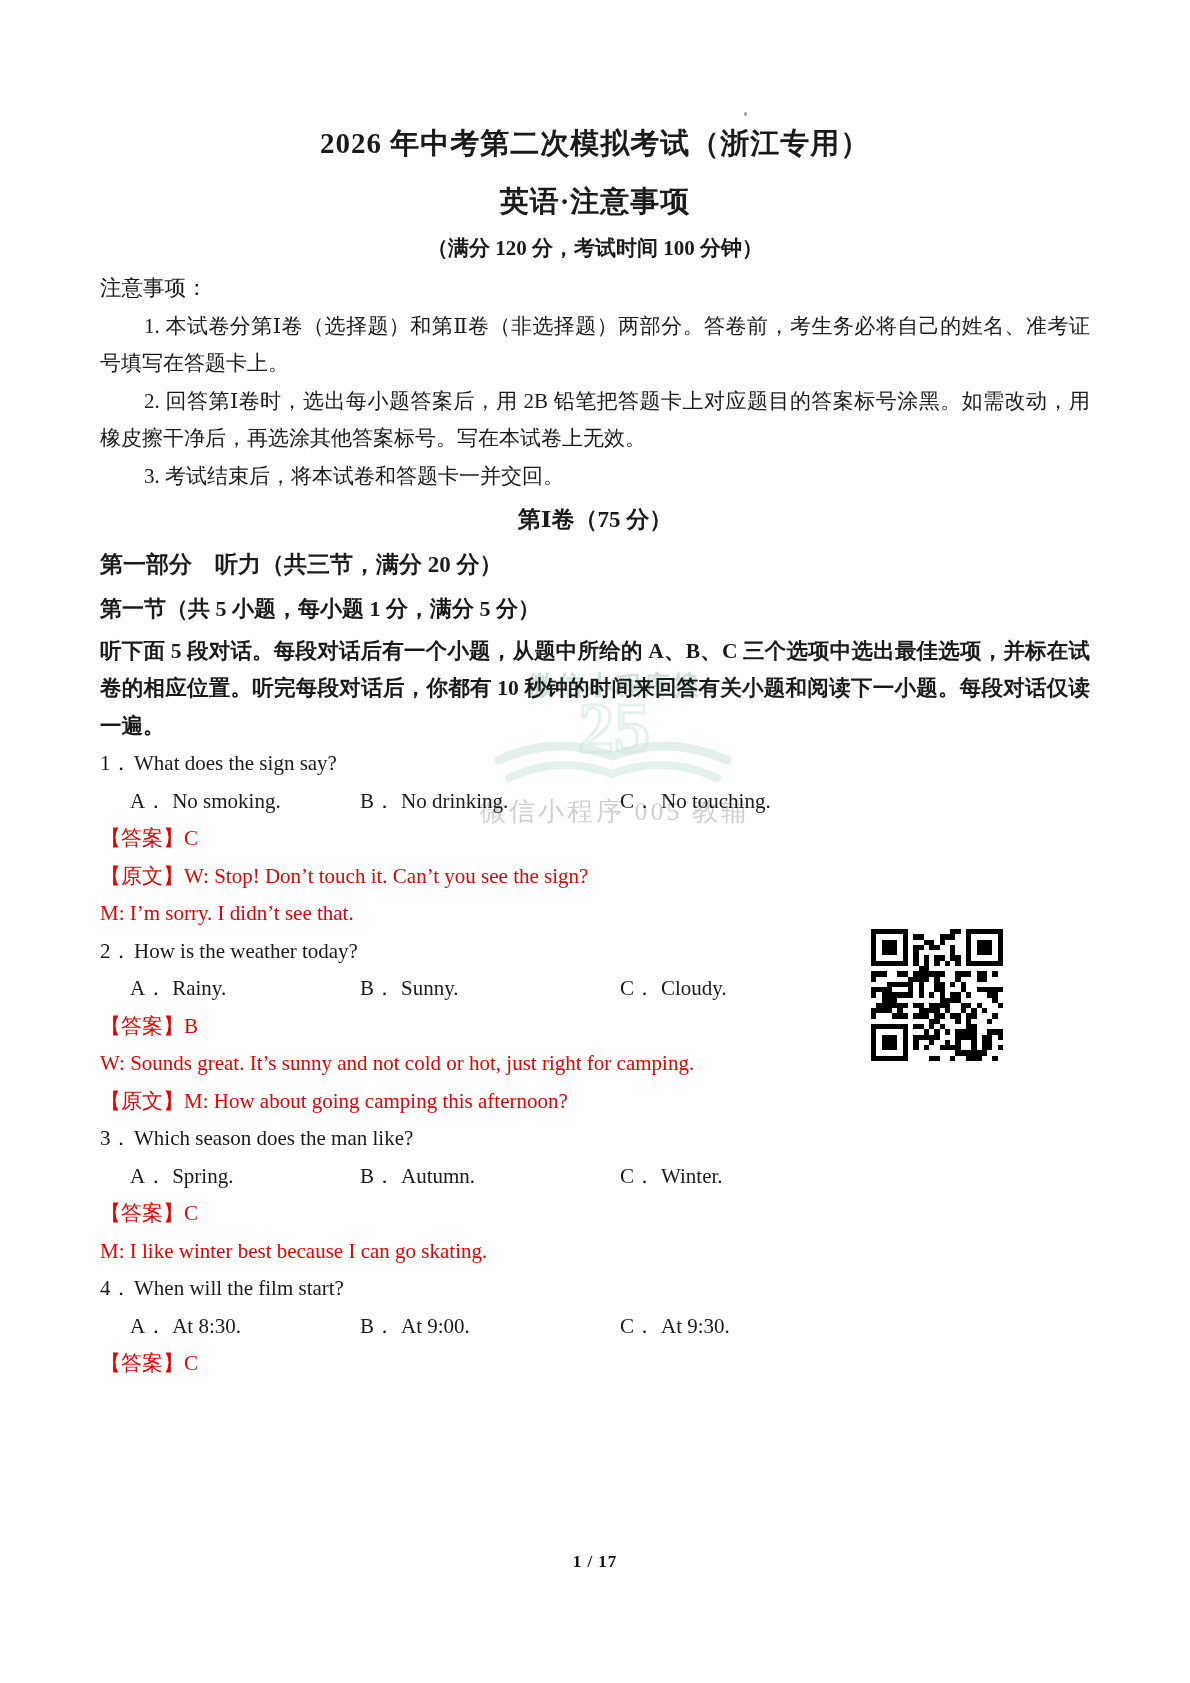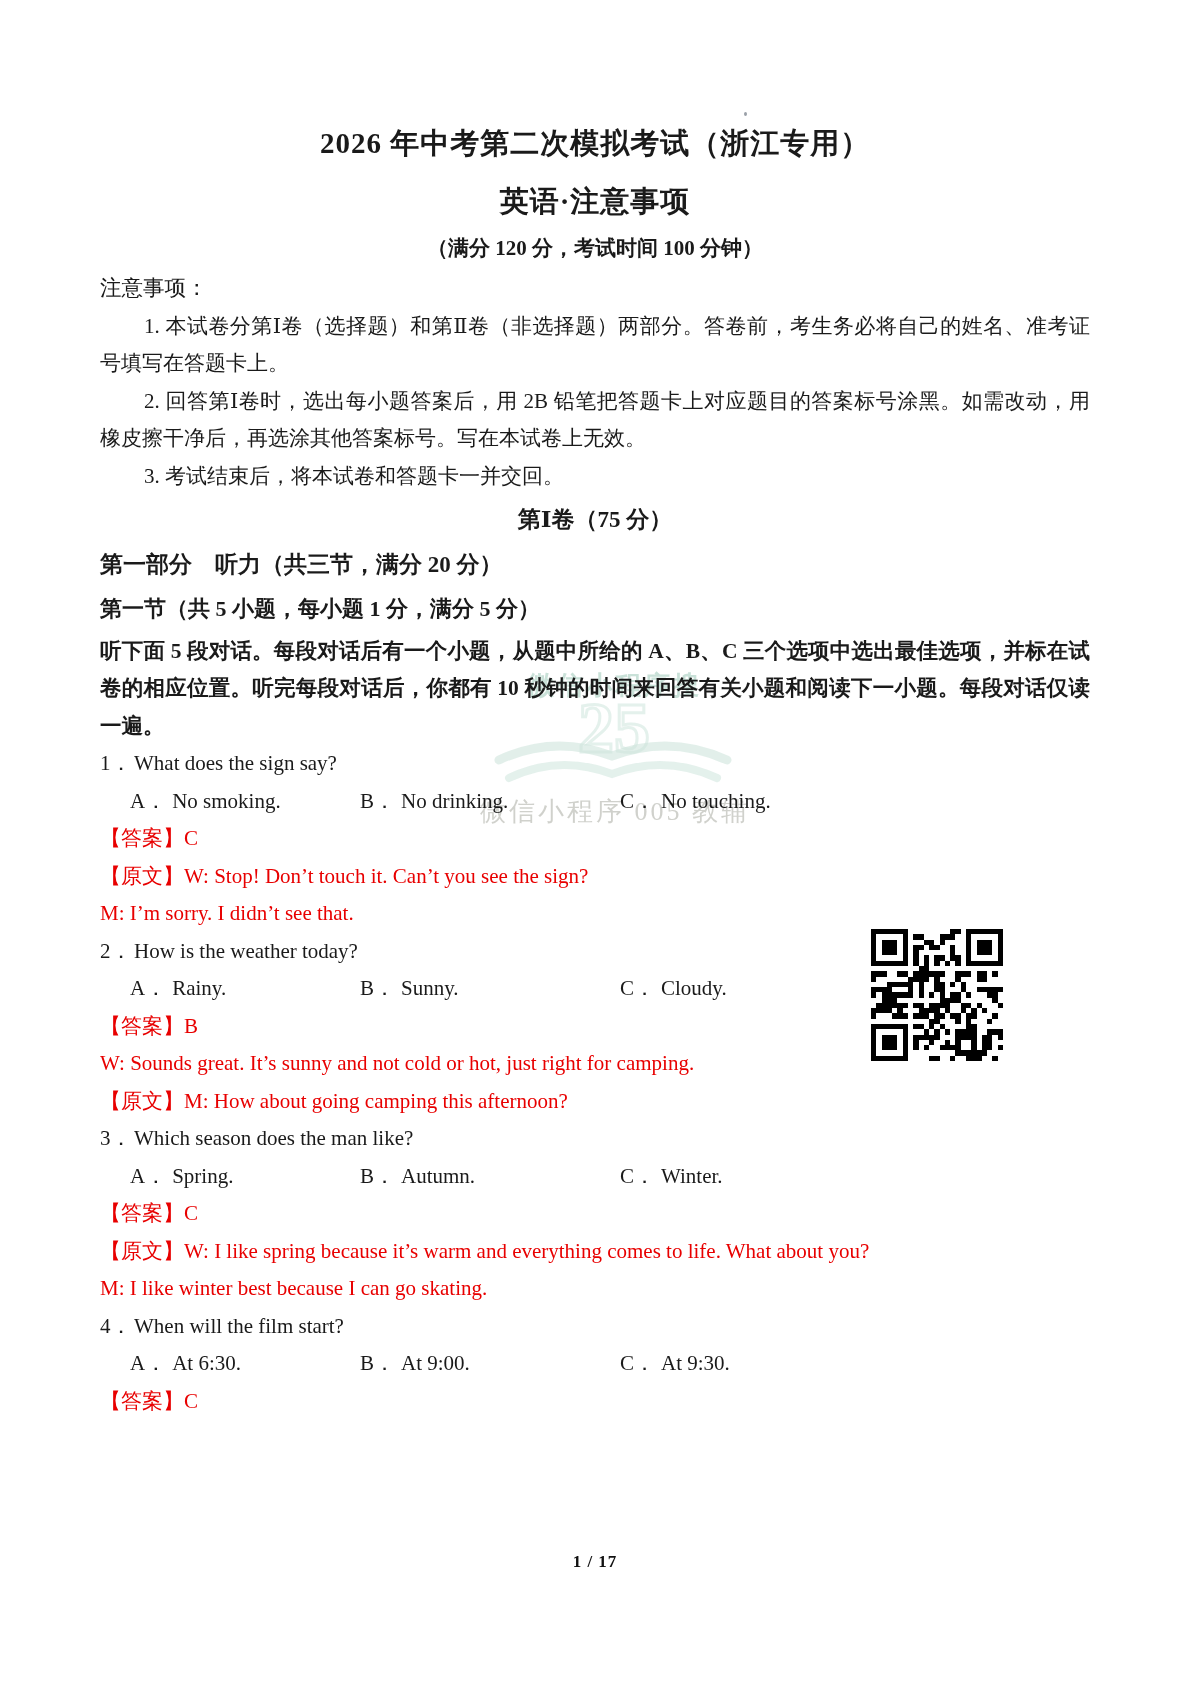--- a/index.html
+++ b/index.html
@@ -133,29 +133,28 @@
             <span class="opt">
               <span class="opt-label">B．</span>
               <span class="opt-text">Autumn.</span>
             </span>
             <span class="opt">
               <span class="opt-label">C．</span>
               <span class="opt-text">Winter.</span>
             </span>
           </div>
           <div class="ans-line"><span class="red-label">【答案】</span><span class="red">C</span></div>
-          <div class="tr-line"><span class="red-label">【原文】</span><span class="red">W: I like spring because it’s warm and everything comes to life. What about you?</span></div>
           <div class="tr-line"><span class="red">M: I like winter best because I can go skating.</span></div>
         </div>
         <div class="question">
           <div class="q-line"><span class="q-num">4．</span><span class="q-text">When will the film start?</span></div>
           <div class="opt-row">
             <span class="opt">
               <span class="opt-label">A．</span>
-              <span class="opt-text">At 6:30.</span>
+              <span class="opt-text">At 8:30.</span>
             </span>
             <span class="opt">
               <span class="opt-label">B．</span>
               <span class="opt-text">At 9:00.</span>
             </span>
             <span class="opt">
               <span class="opt-label">C．</span>
               <span class="opt-text">At 9:30.</span>
             </span>
           </div>

